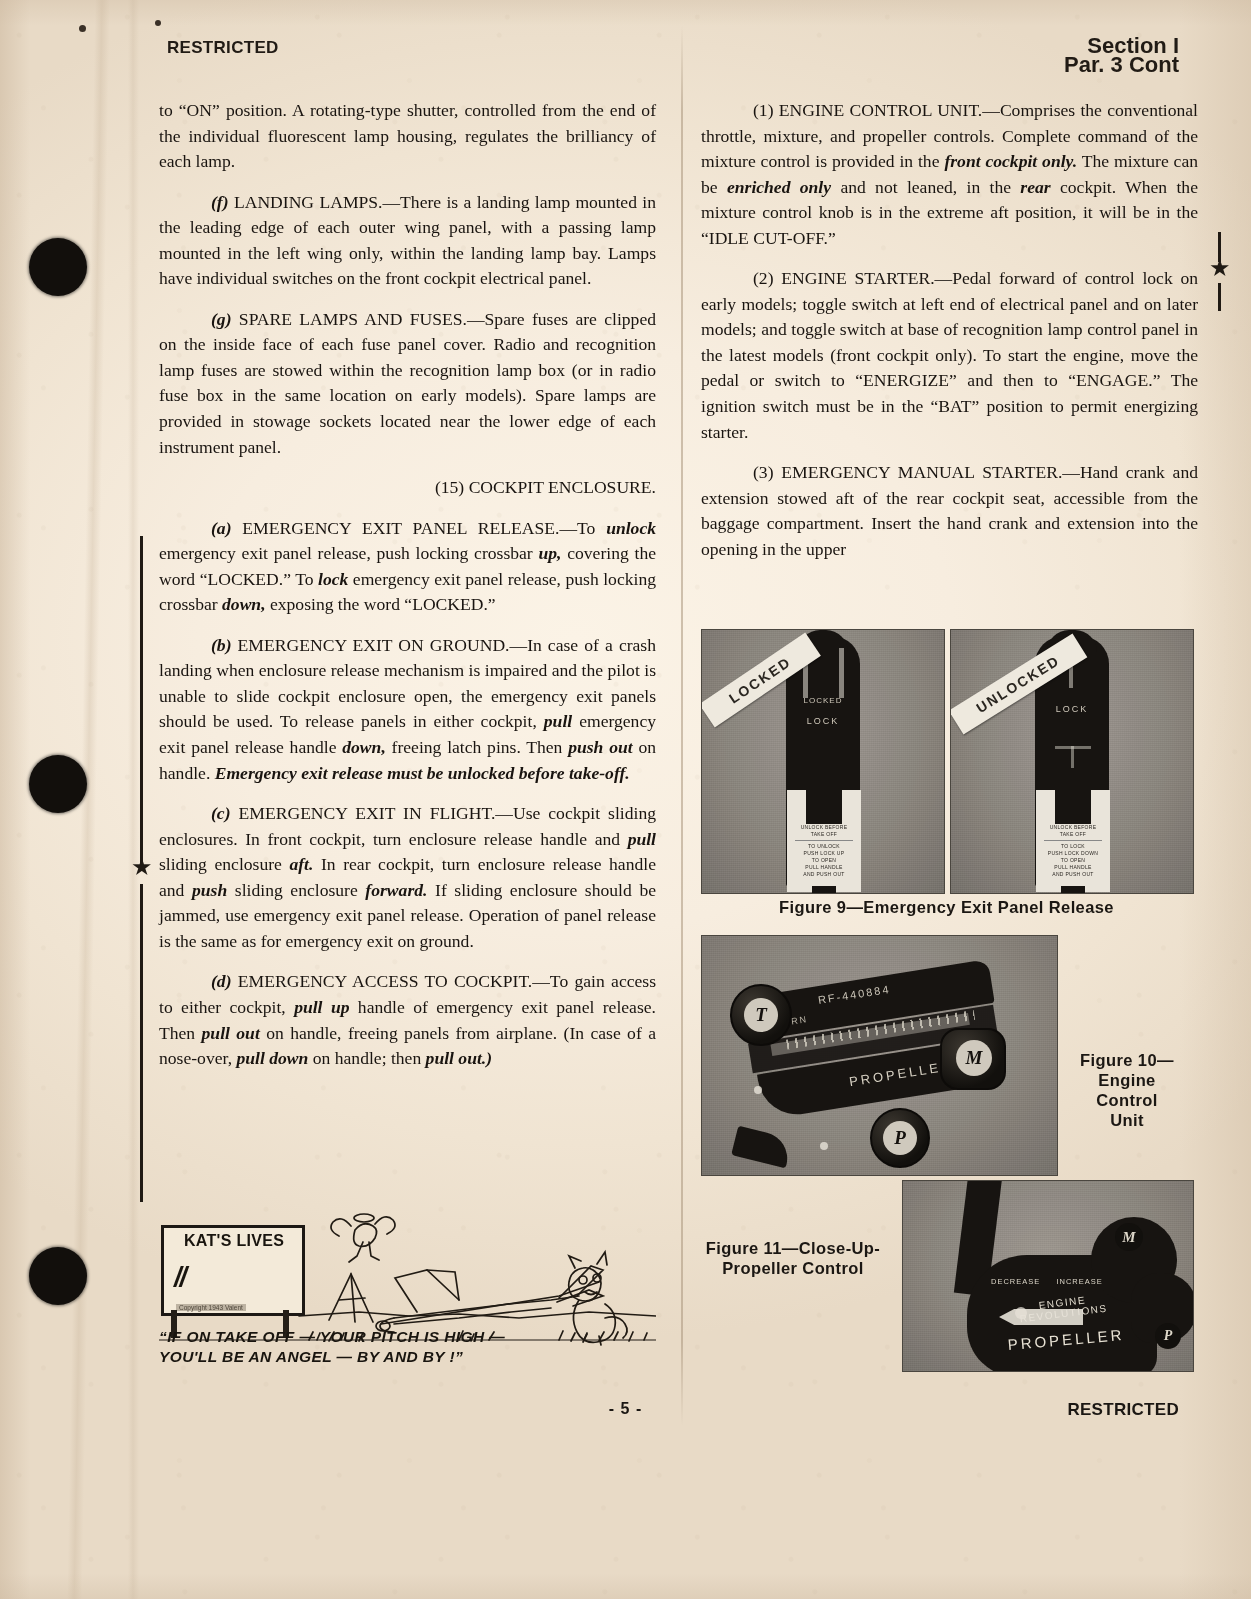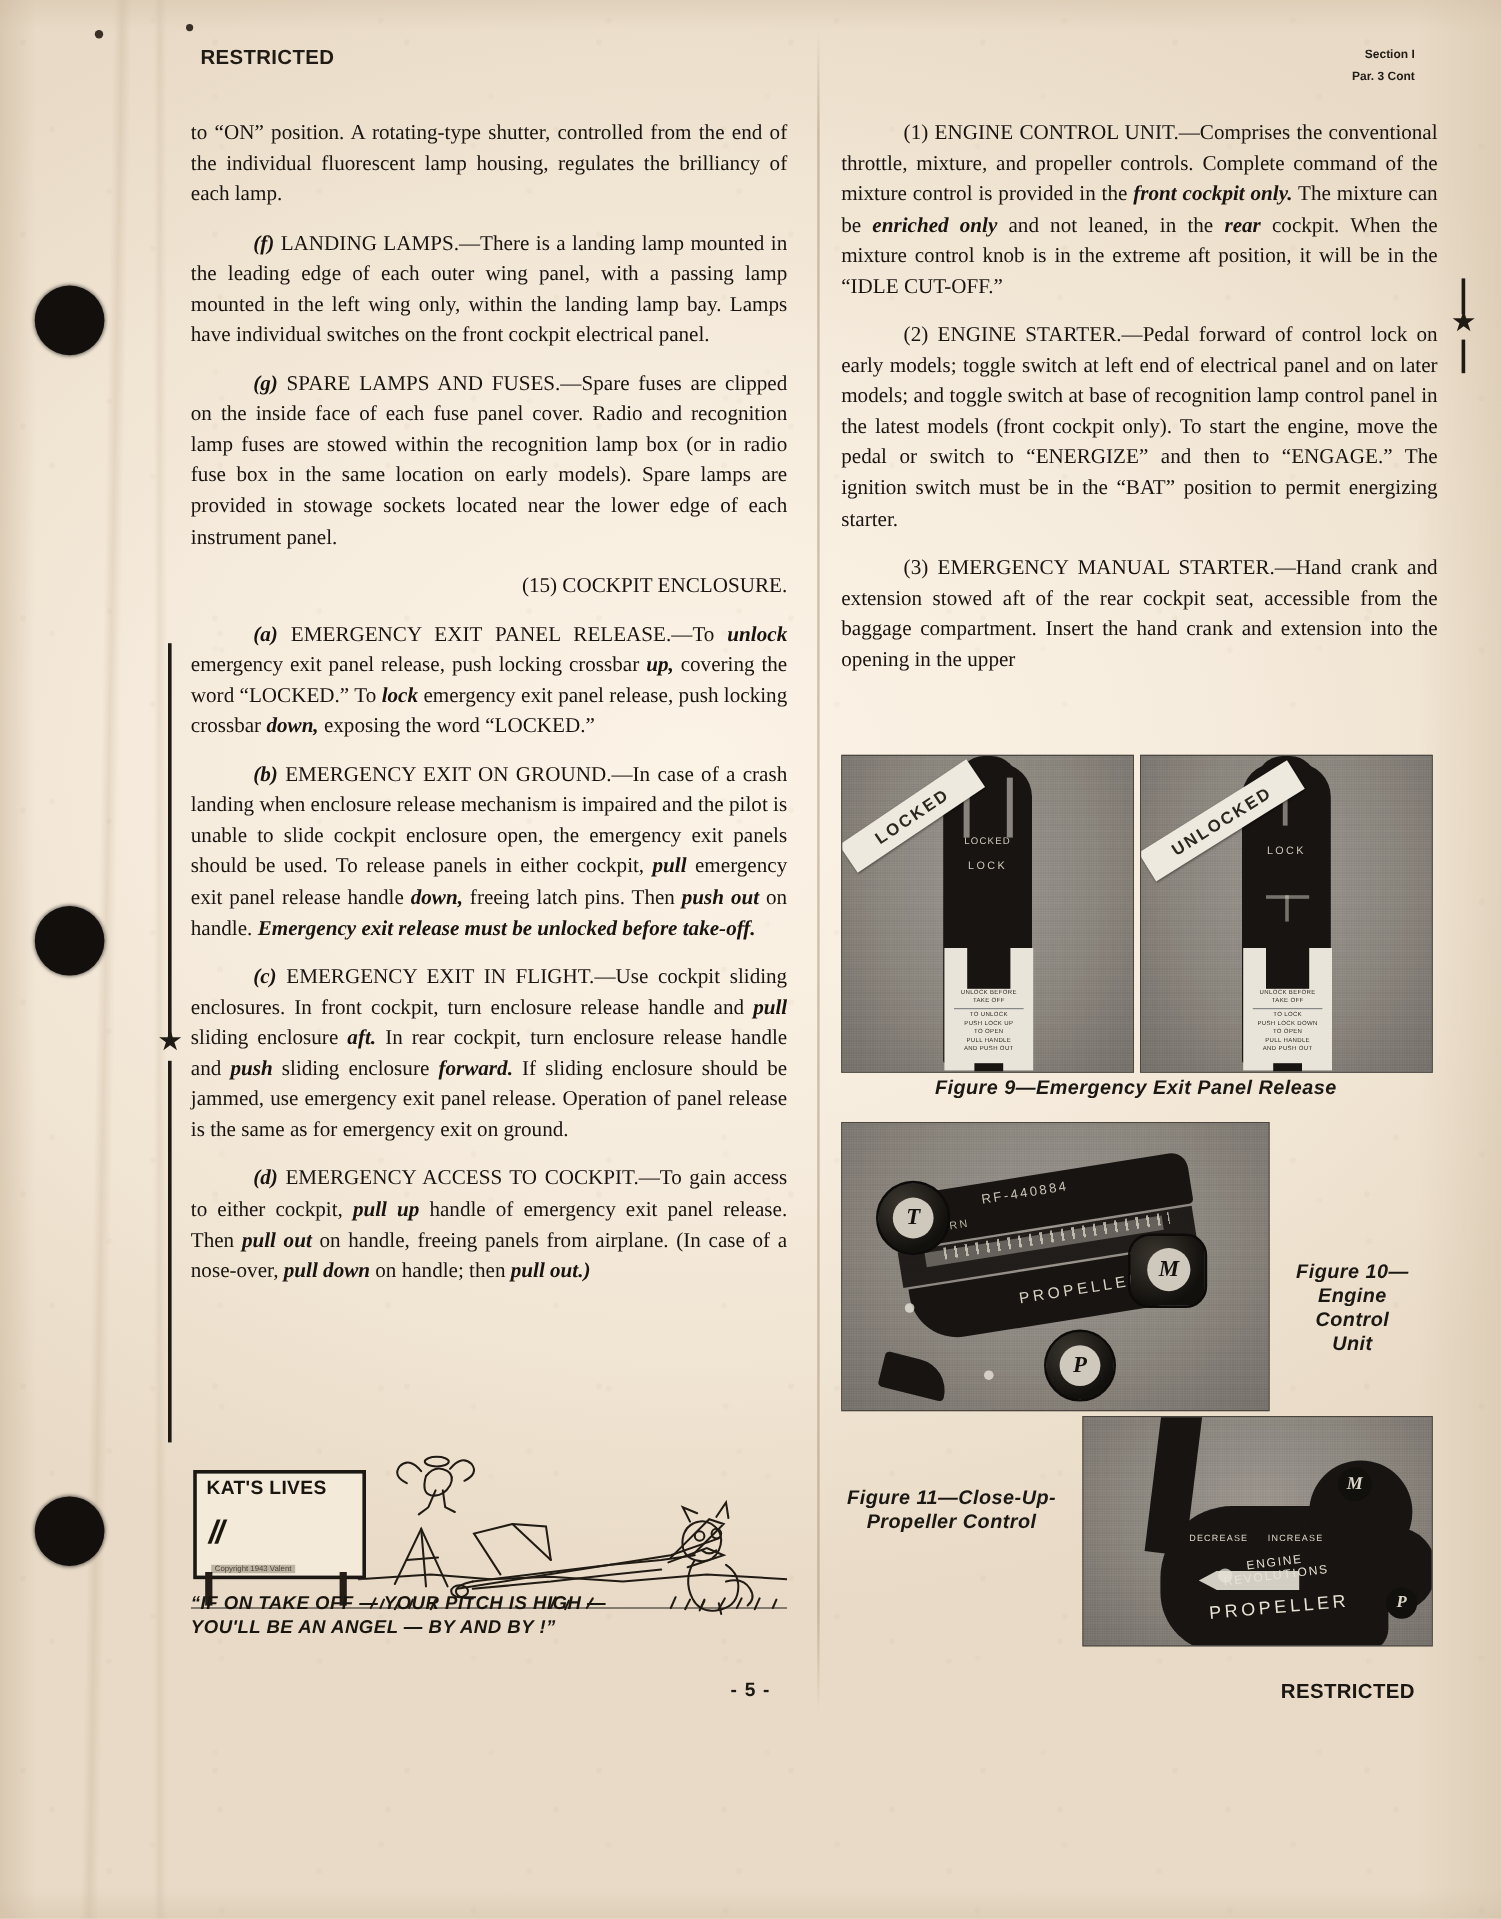--- a/index.html
+++ b/index.html
@@ -56,21 +56,21 @@
     font-weight:bold;font-size:17px;letter-spacing:.3px;color:#211b15;
   }
   .hdr-center{
     position:absolute;left:0;right:0;top:0;text-align:center;
     font-family:"Liberation Sans", sans-serif;
     font-weight:bold;font-size:17.5px;letter-spacing:.2px;color:#211b15;
   }
   .hdr-right{
     position:absolute;right:72px;top:-2px;text-align:right;
     font-family:"Liberation Sans", sans-serif;
-    font-weight:bold;font-size:10px;line-height:19px;color:#211b15;
+    font-weight:bold;font-size:22px;line-height:19px;color:#211b15;
   }
   
   .col{
     position:absolute;top:98px;width:497px;
     font-size:17.6px;line-height:25.55px;
     color:#191410;text-align:justify;
   }
   #col-left{left:159px;}
   #col-right{left:701px;}
   .col p{margin:0 0 0 0;}
@@ -88,21 +88,21 @@
   
   .photo{
     position:absolute;
     background:#8c8780;
     border:1px solid #4a463f;
     overflow:hidden;
   }
   .cap{
     position:absolute;
     font-family:"Liberation Sans", sans-serif;
-    font-weight:bold;font-style:italic;
+    font-weight:bold;
     color:#1b1713;
     letter-spacing:.4px;
   }
   
   #fig9a{left:701px;top:629px;width:242px;height:263px;}
   #fig9b{left:950px;top:629px;width:242px;height:263px;}
   #cap9{left:701px;top:898px;width:491px;text-align:center;font-size:16.5px;}
   
   #fig10{left:701px;top:935px;width:355px;height:239px;}
   #cap10{left:1062px;top:1050px;width:130px;text-align:center;font-size:16.5px;line-height:20px;}
@@ -144,21 +144,21 @@
   
   #cartoon{
     position:absolute;left:159px;top:1200px;width:497px;height:158px;
     overflow:hidden;
   }
   #kat-sign{
     position:absolute;left:2px;top:25px;width:138px;height:85px;
     border:3px solid #1c1814;background:#f3ead9;
   }
   #kat-title{
-    position:absolute;left:8px;top:4px;
+    position:absolute;left:20px;top:4px;
     font-family:"Liberation Sans", sans-serif;font-weight:bold;
     font-size:16px;color:#19150f;letter-spacing:.3px;
   }
   #kat-tally{
     position:absolute;left:10px;top:34px;
     font-family:"Liberation Sans", sans-serif;font-weight:bold;
     font-size:27px;color:#19150f;font-style:italic;letter-spacing:-2px;
   }
   #kat-copy{
     position:absolute;left:12px;bottom:2px;

